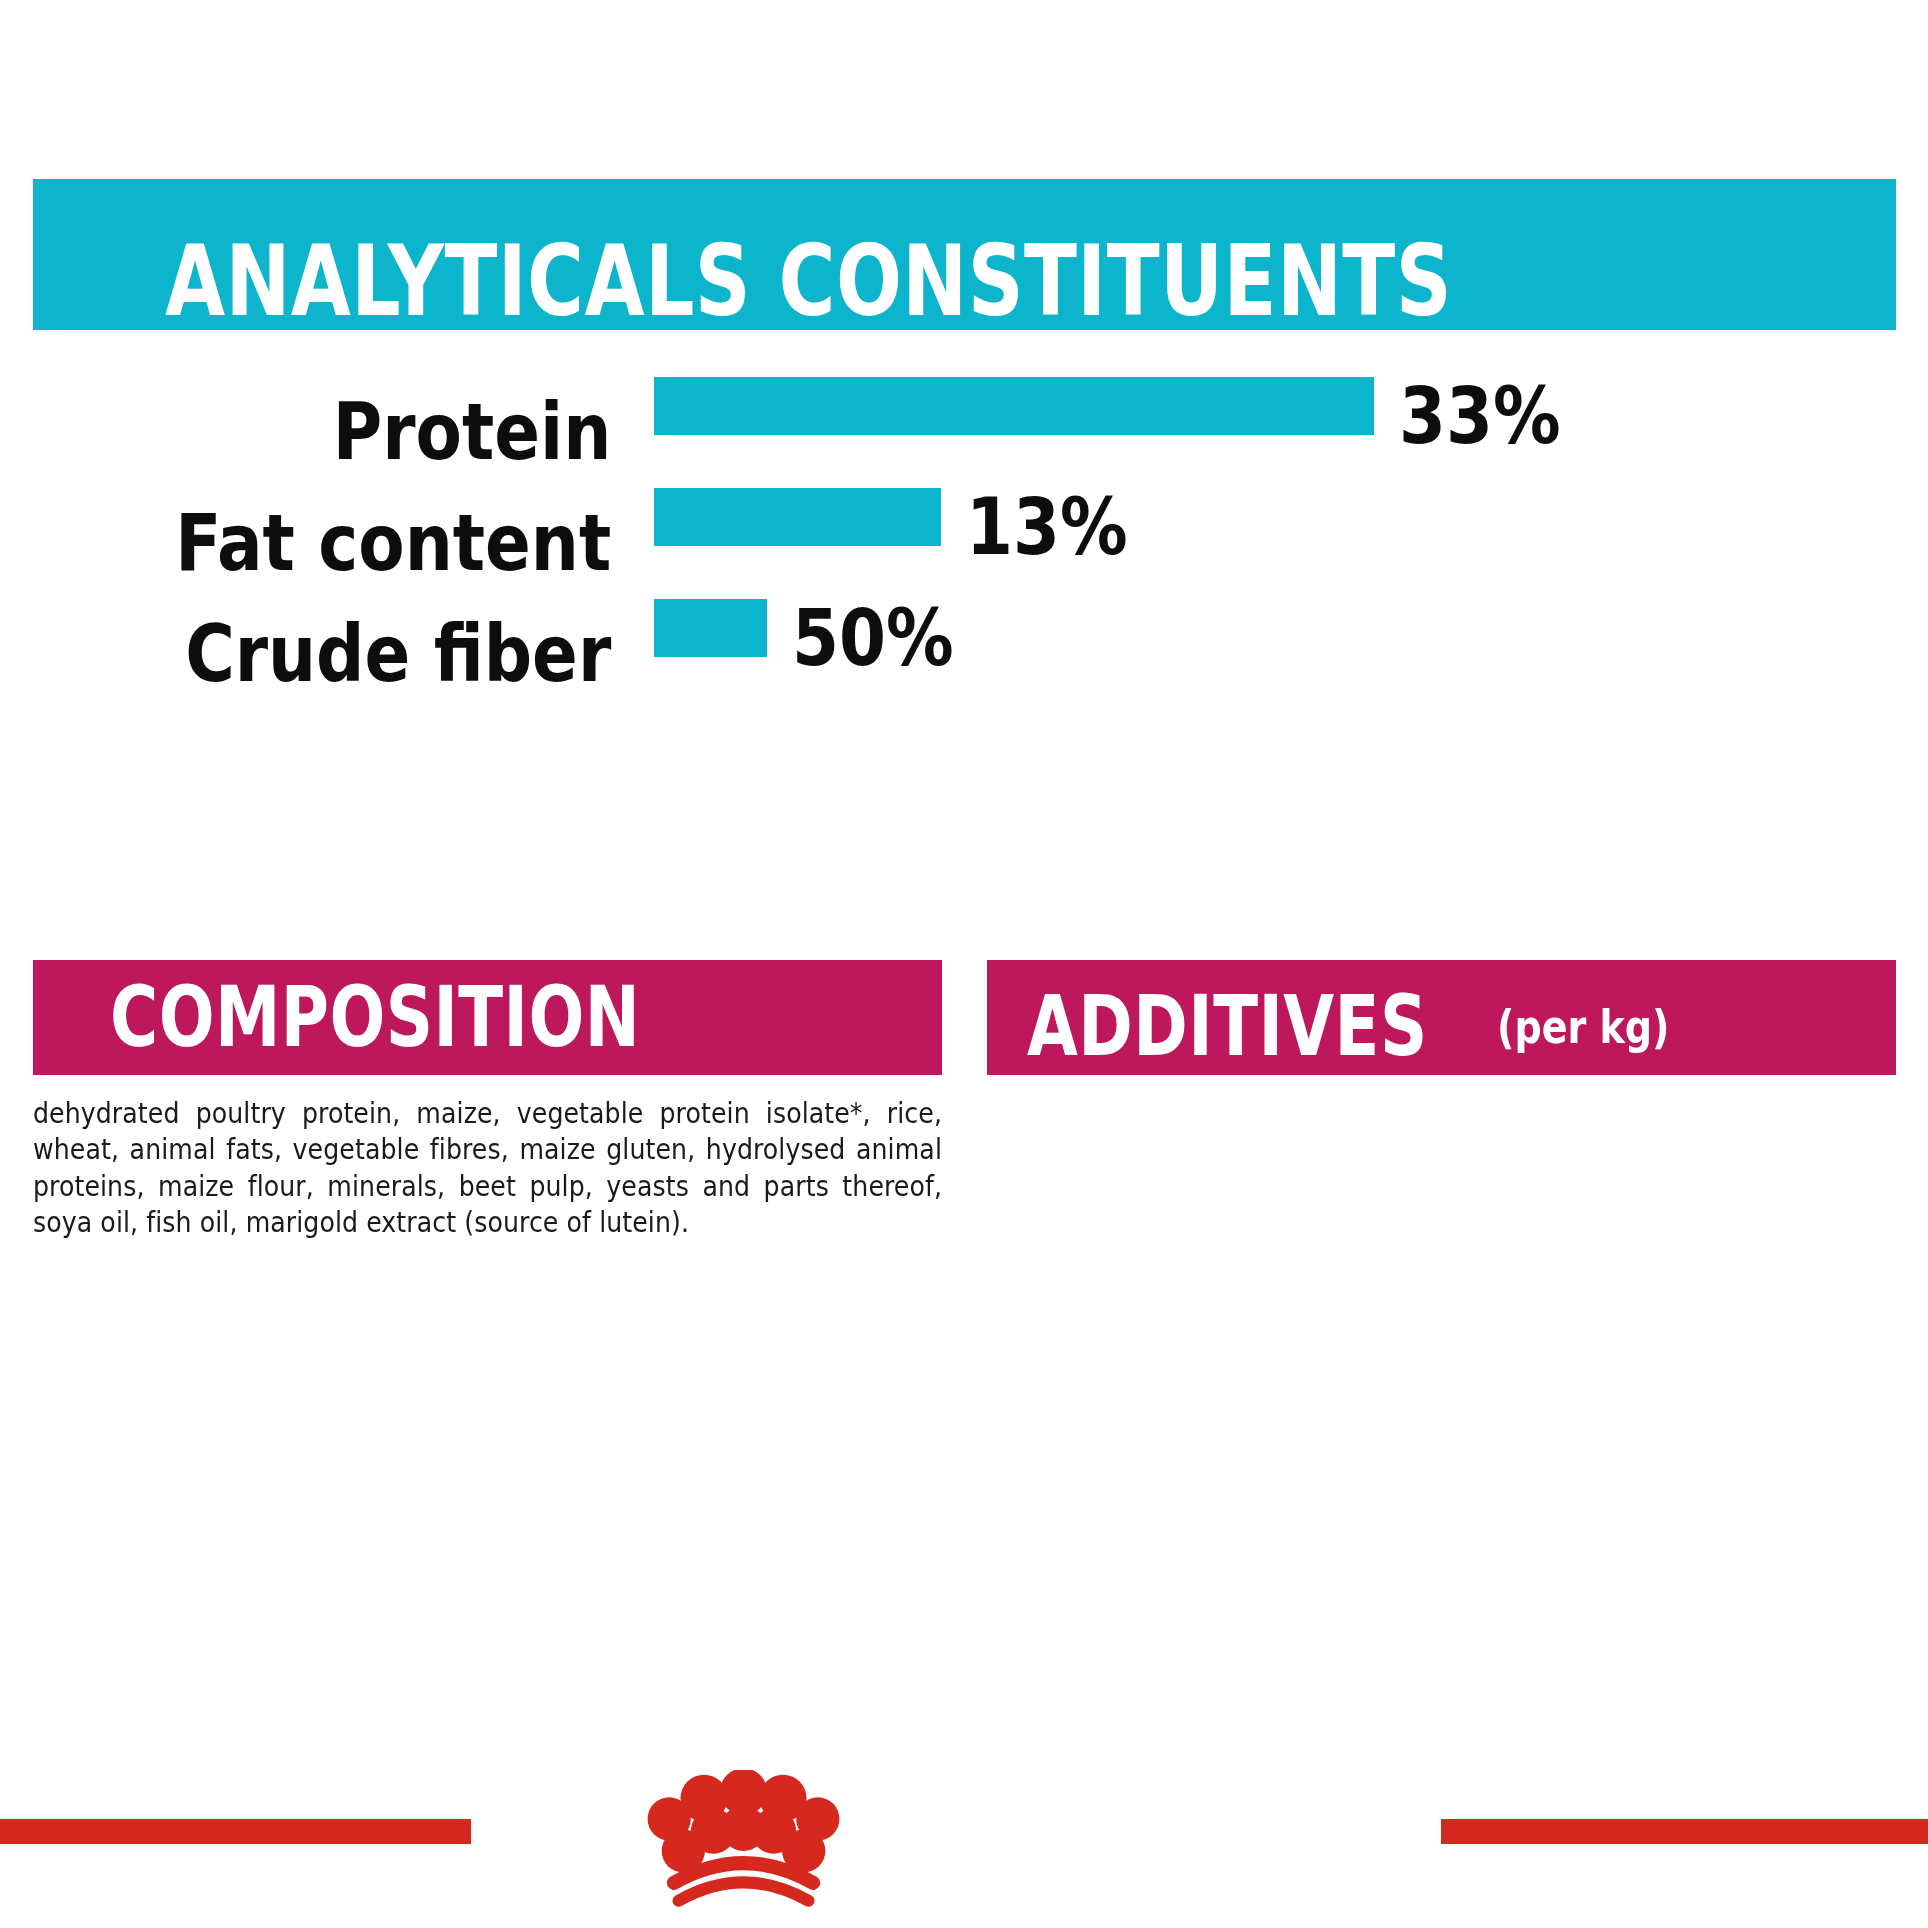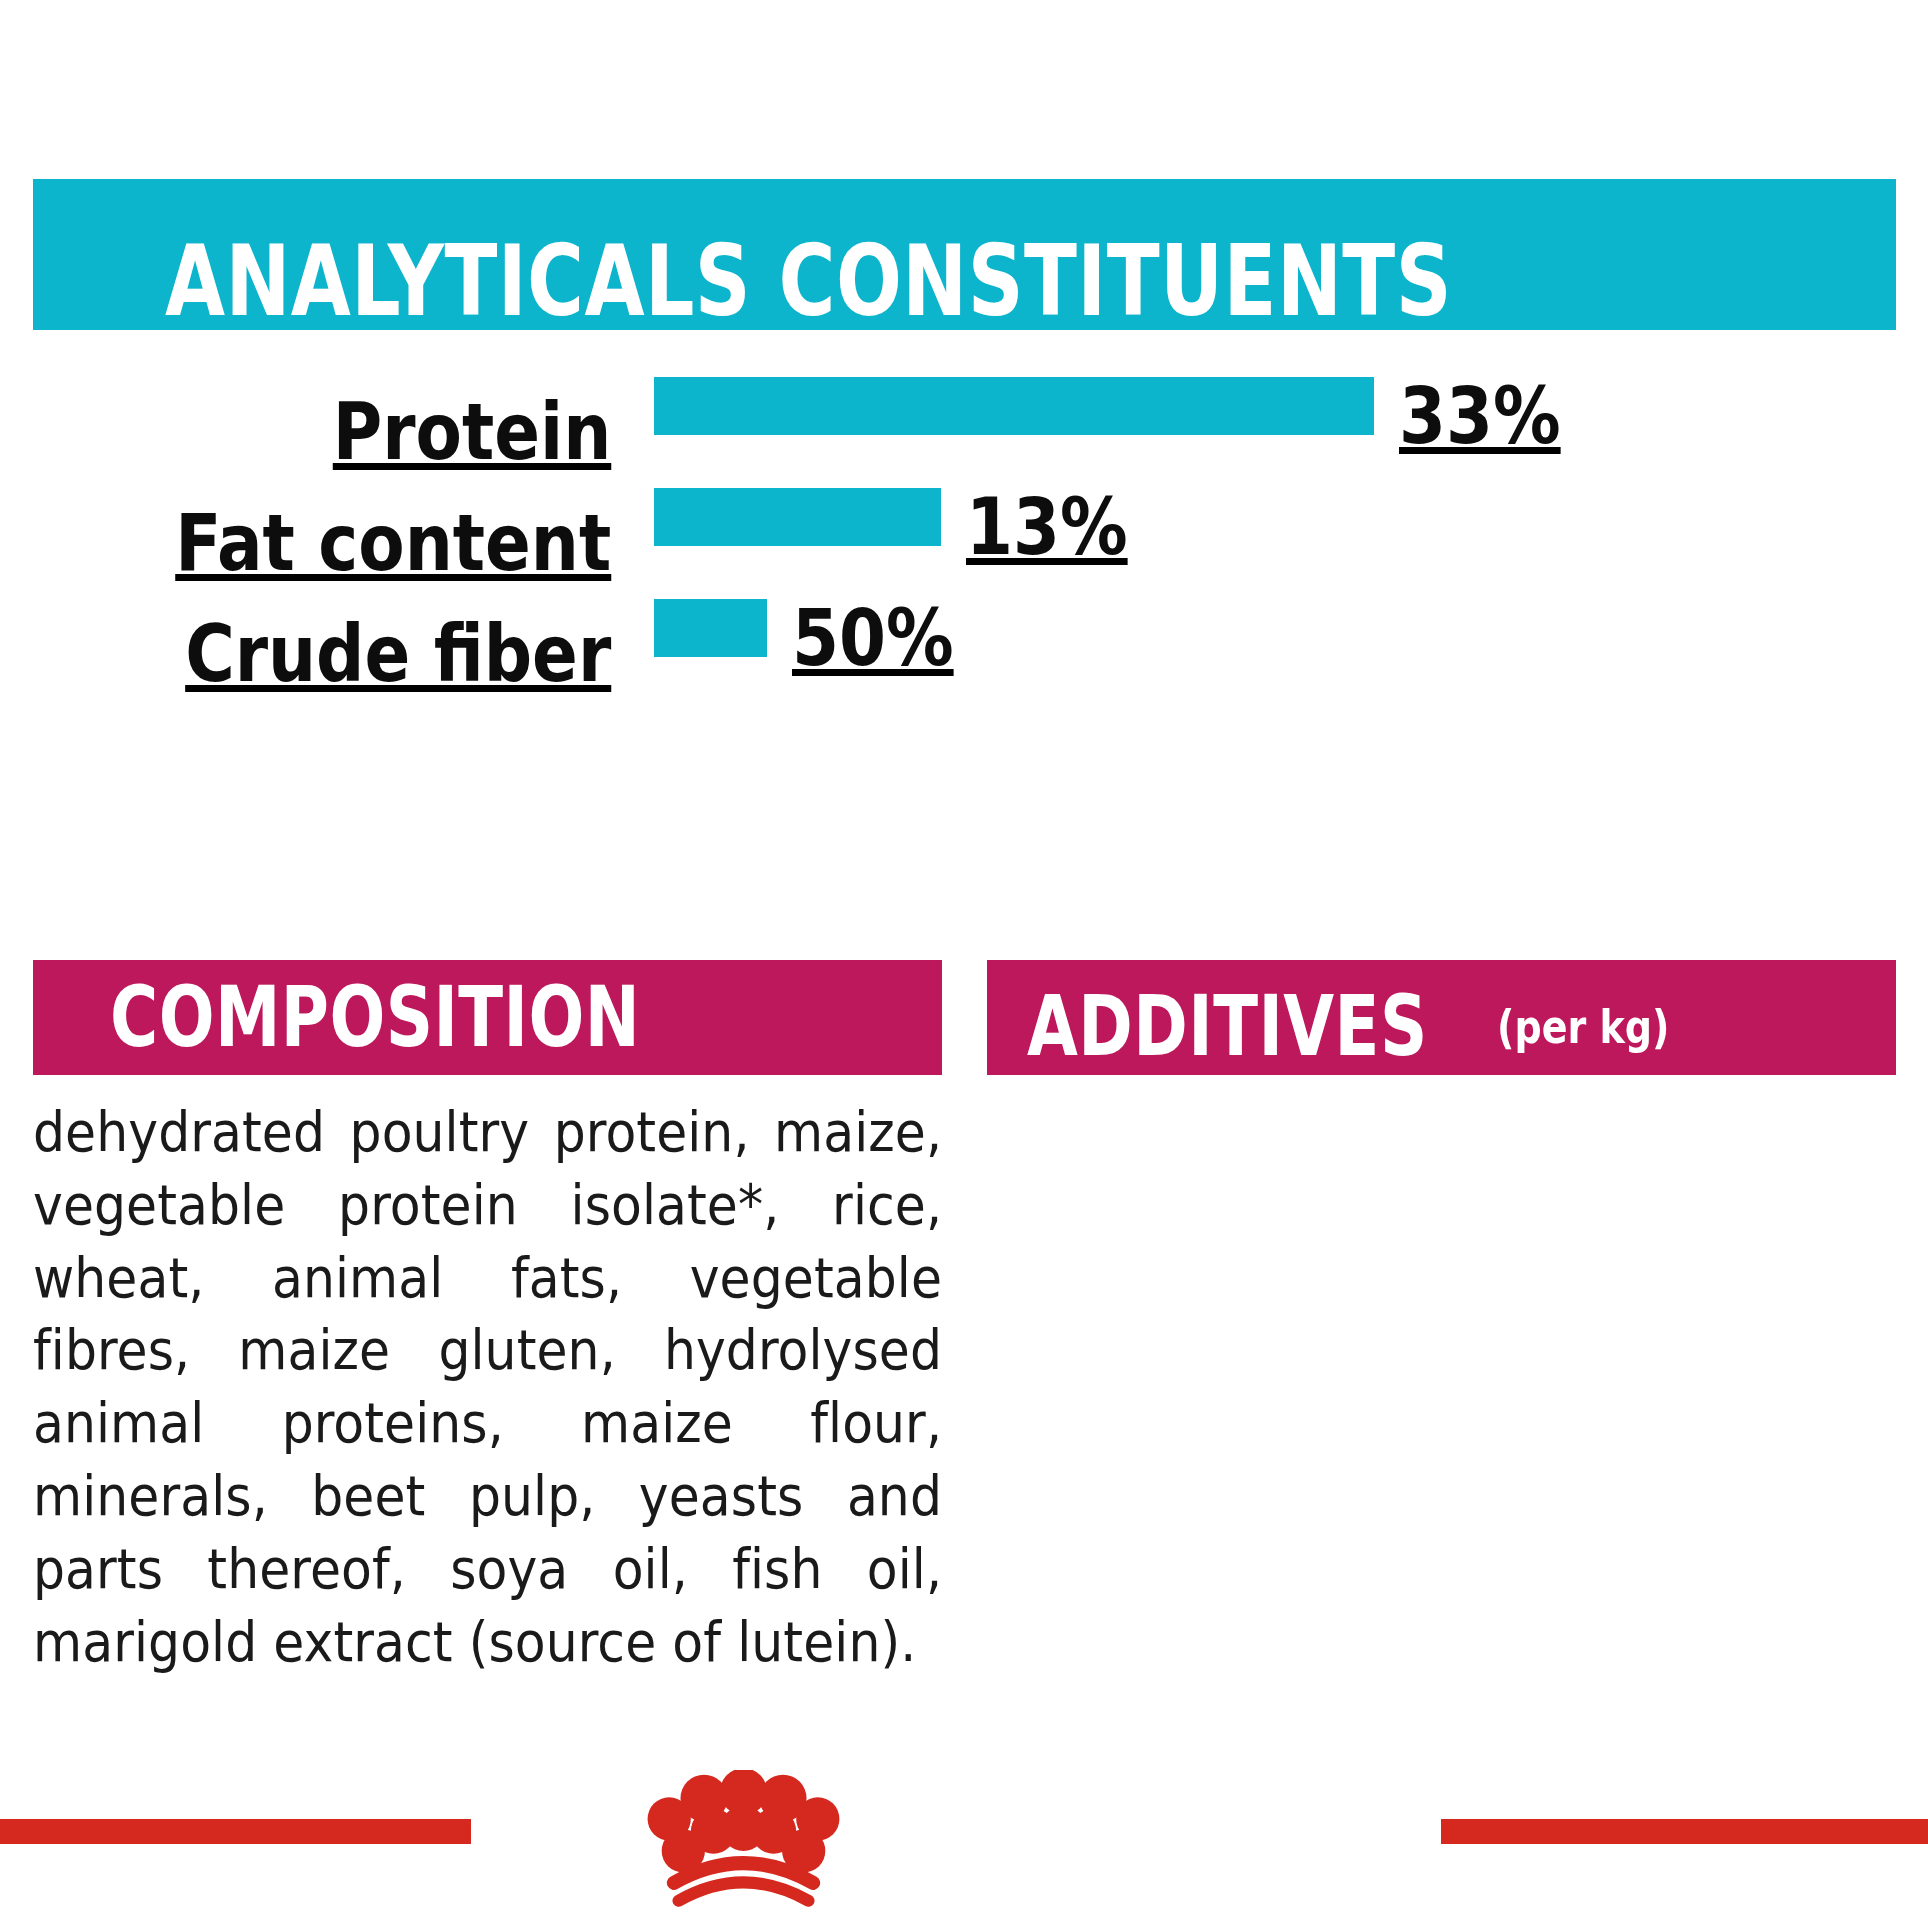--- a/index.html
+++ b/index.html
@@ -35,21 +35,21 @@
     padding-left:132px;
   }
   #analyticals-banner .banner-title{font-size:98px;}
 
   
   #analyticals-chart{
     position:absolute;left:33px;top:377px;width:1863px;height:358px;
   }
   .bar-row{
     position:relative;height:111px;
-    display:flex;align-items:center;text-decoration:underline;
+    display:flex;align-items:center;
   }
   .bar-label{
     width:621px;
     text-align:right;
     padding-right:45px;
     box-sizing:border-box;
     color:#0d0d0d;
     font-family:"Liberation Sans Narrow","DejaVu Sans Condensed","Liberation Sans",sans-serif;
     font-weight:700;
     font-size:79px;
@@ -101,21 +101,21 @@
     line-height:1;
     margin-left:15px;
     transform:scaleX(0.9);
     transform-origin:left center;
     white-space:nowrap;
   }
   .panel-body{
     padding-top:21px;
     color:#1a1a1a;
     font-family:"Liberation Sans Narrow","DejaVu Sans Condensed","Liberation Sans",sans-serif;
-    font-size:56px;
+    font-size:28px;
     line-height:1.30;
     text-align:justify;
     text-justify:inter-word;
     letter-spacing:0.1px;
   }
   #composition-panel .panel-banner{padding-left:77px;}
   #additives-panel .panel-banner{padding-left:40px;align-items:center;padding-top:17px;}
 
   
   #footer{

